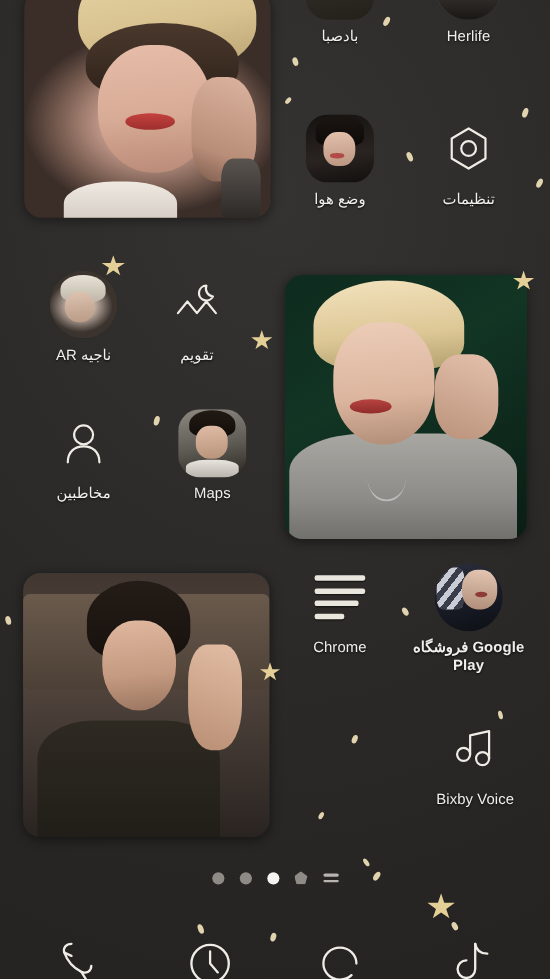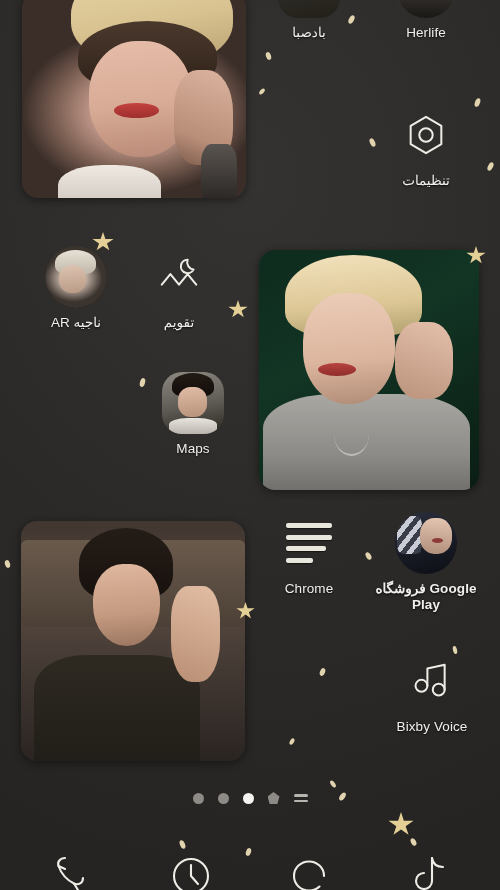--- a/index.html
+++ b/index.html
@@ -356,20 +356,32 @@
     <div class="icon-wrap">
       <div class="icon-photo">
           <div class="ph-herlife">
             <div class="s"></div>
           </div>
         </div>
     </div>
     <div class="app-label">Herlife</div>
   </div>
 
+  <div class="app" style="left:254px; top:104px;">
+    <div class="icon-wrap">
+      <div class="icon-photo squircle">
+          <div class="ph-hawa">
+            <div class="h"></div>
+            <div class="f"></div>
+            <div class="l"></div>
+          </div>
+        </div>
+    </div>
+    <div class="app-label rtl">وضع هوا</div>
+  </div>
 
   <div class="app" style="left:21px; top:246px;">
     <div class="icon-wrap">
       <div class="icon-photo">
           <div class="ph-najie">
             <div class="h"></div>
             <div class="f"></div>
           </div>
         </div>
     </div>
@@ -393,20 +405,31 @@
       <span class="glyph">
         <svg viewBox="0 0 48 48">
           <path d="M6 32 L15 21 L24 32 L33 21 L42 32"></path>
           <path d="M33 6 a7 7 0 1 0 6.2 10.2 A7.6 7.6 0 0 1 33 6 z"></path>
         </svg>
       </span>
     </div>
     <div class="app-label rtl">تقویم</div>
   </div>
 
+  <div class="app" style="left:21px; top:372px;">
+    <div class="icon-wrap">
+      <span class="glyph">
+        <svg viewBox="0 0 48 48">
+          <circle cx="24" cy="16" r="9"></circle>
+          <path d="M9 42 C9 32 15.5 27 24 27 C32.5 27 39 32 39 42"></path>
+        </svg>
+      </span>
+    </div>
+    <div class="app-label rtl">مخاطبین</div>
+  </div>
 
   <div class="app" style="left:138px; top:372px;">
     <div class="icon-wrap">
       <div class="icon-photo squircle">
           <div class="ph-maps">
             <div class="c"></div>
             <div class="h"></div>
             <div class="f"></div>
           </div>
         </div>

